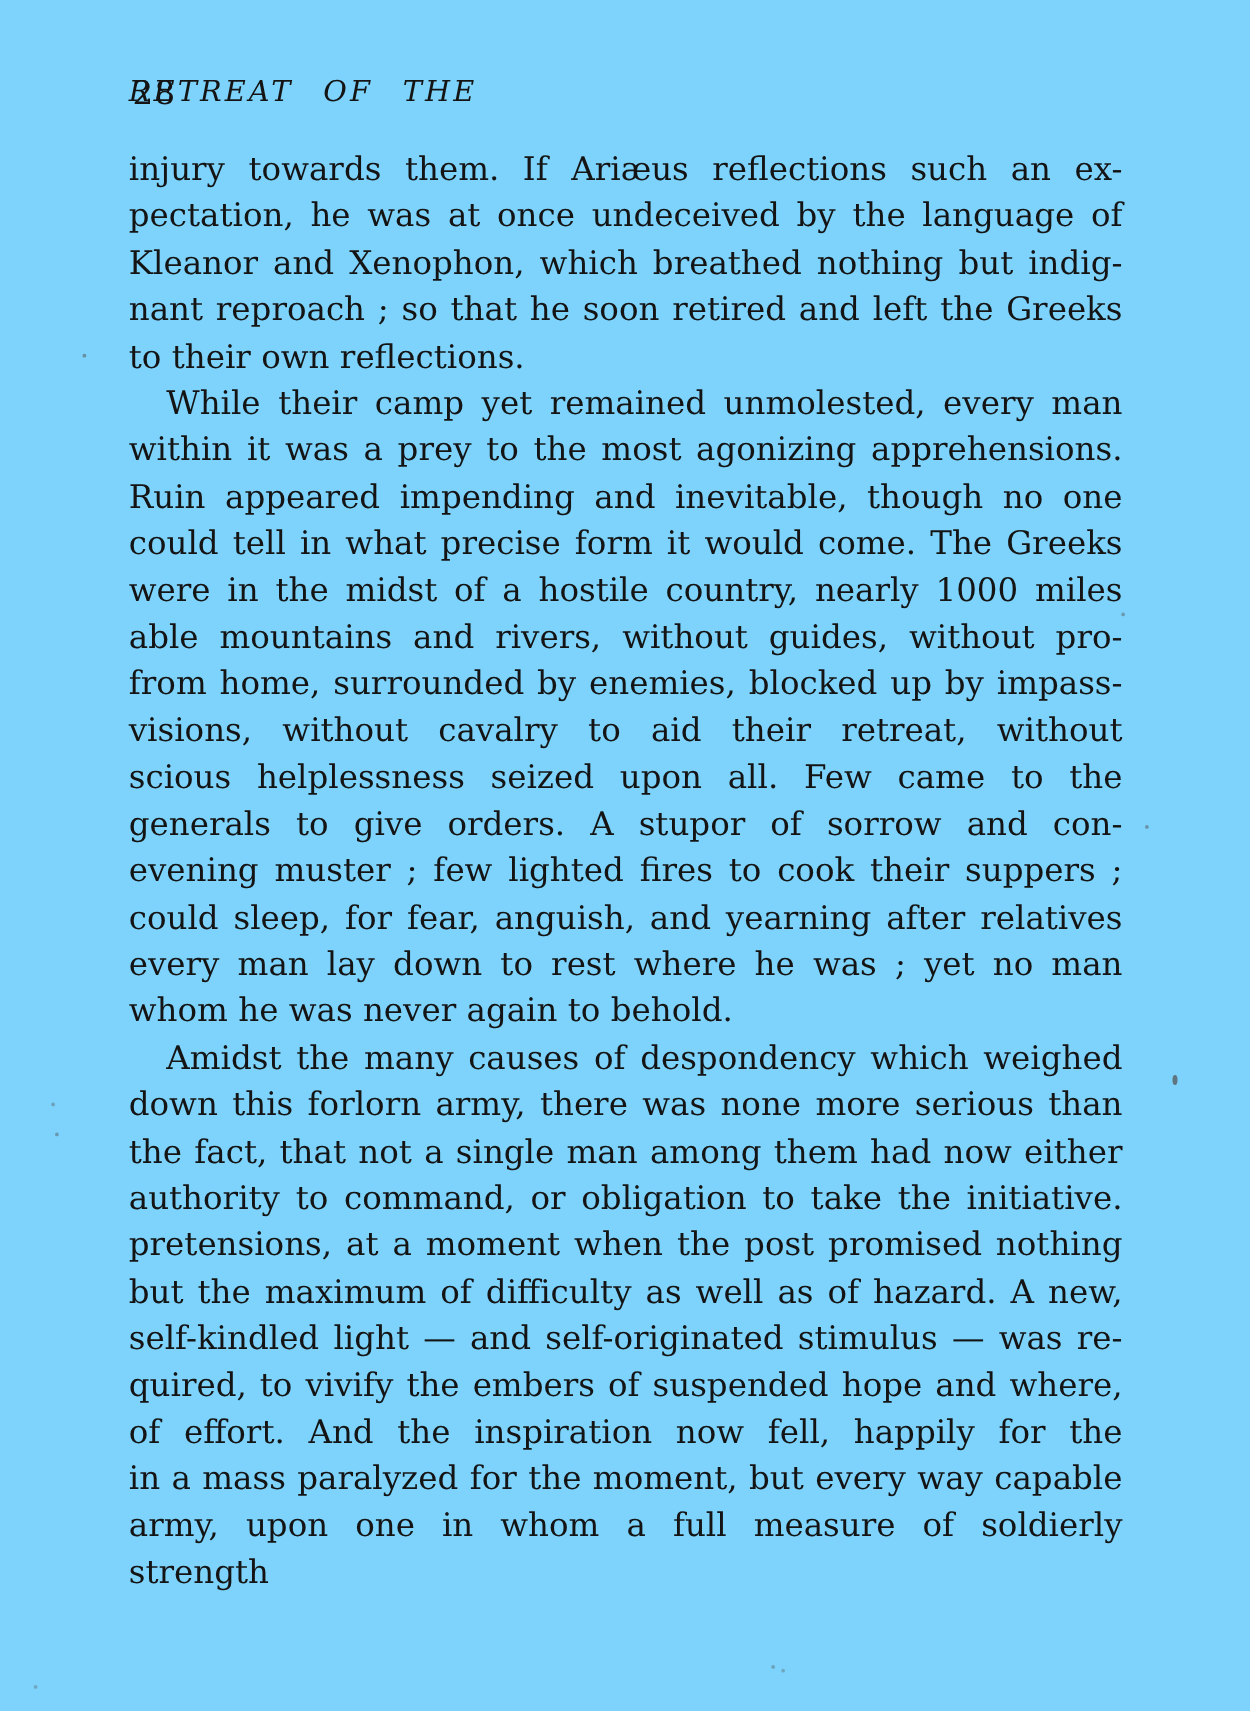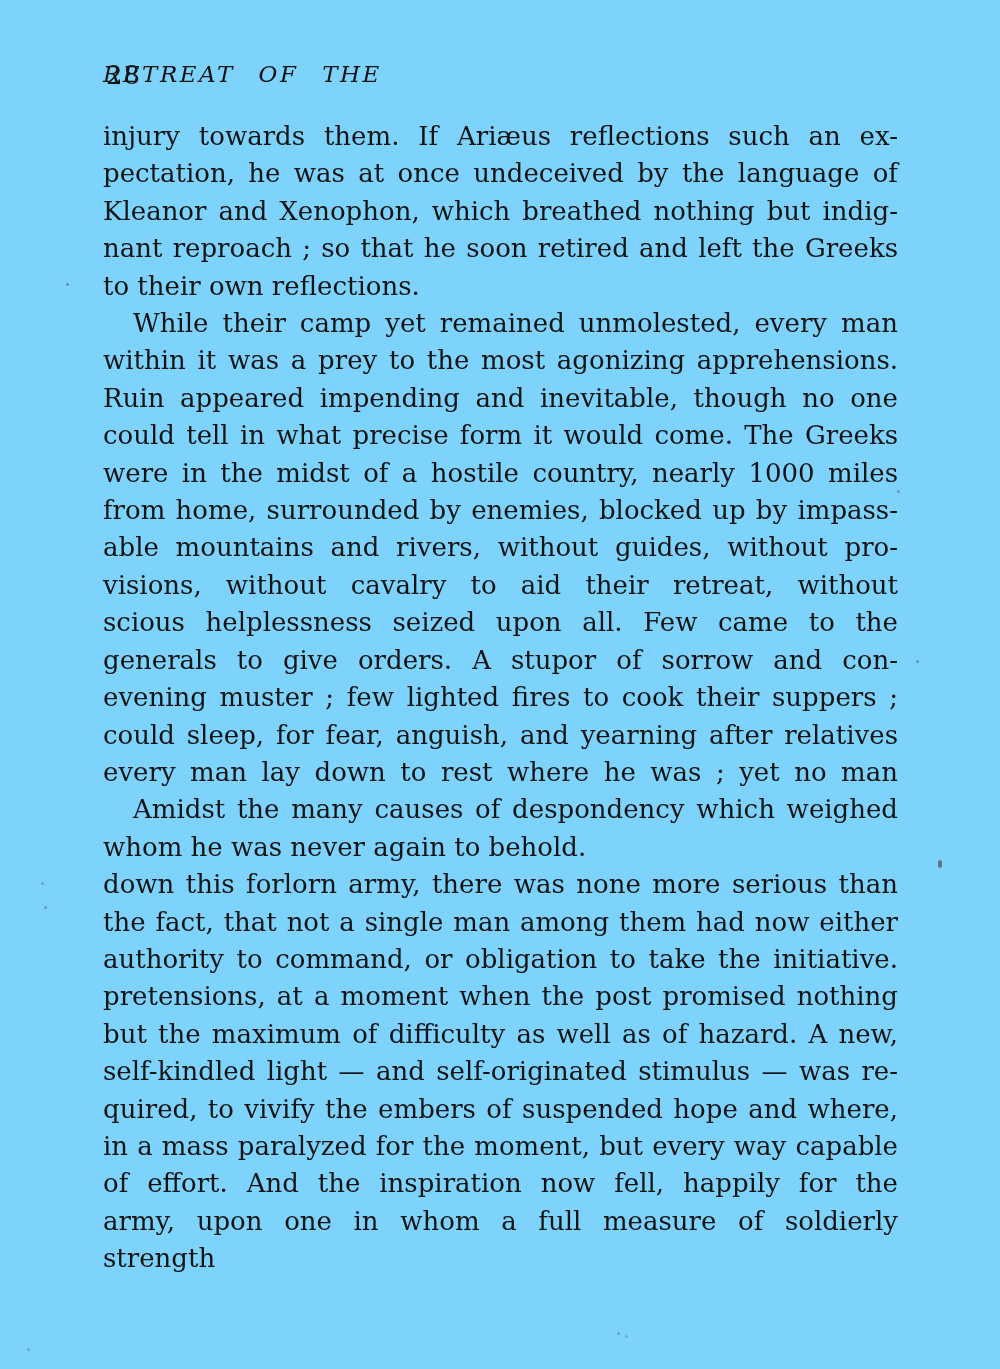--- a/index.html
+++ b/index.html
@@ -78,39 +78,39 @@
       <div class="line">injury towards them.  If Ariæus reflections such an ex-</div>
       <div class="line">pectation, he was at once undeceived by the language of</div>
       <div class="line">Kleanor and Xenophon, which breathed nothing but indig-</div>
       <div class="line">nant reproach ; so that he soon retired and left the Greeks</div>
       <div class="line last">to their own reflections.</div>
       <div class="line indent">While their camp yet remained unmolested, every man</div>
       <div class="line">within it was a prey to the most agonizing apprehensions.</div>
       <div class="line">Ruin appeared impending and inevitable, though no one</div>
       <div class="line">could tell in what precise form it would come.  The Greeks</div>
       <div class="line">were in the midst of a hostile country, nearly 1000 miles</div>
+      <div class="line">able mountains and rivers, without guides, without pro-</div>
       <div class="line">from home, surrounded by enemies, blocked up by impass-</div>
-      <div class="line">able mountains and rivers, without guides, without pro-</div>
       <div class="line">visions, without cavalry to aid their retreat, without</div>
       <div class="line">scious helplessness seized upon all.  Few came to the</div>
       <div class="line">generals to give orders.  A stupor of sorrow and con-</div>
       <div class="line">evening muster ; few lighted fires to cook their suppers ;</div>
       <div class="line">could sleep, for fear, anguish, and yearning after relatives</div>
       <div class="line">every man lay down to rest where he was ; yet no man</div>
+      <div class="line last">whom he was never again to behold.</div>
       <div class="line indent">Amidst the many causes of despondency which weighed</div>
-      <div class="line last">whom he was never again to behold.</div>
       <div class="line">down this forlorn army, there was none more serious than</div>
       <div class="line">the fact, that not a single man among them had now either</div>
       <div class="line">authority to command, or obligation to take the initiative.</div>
       <div class="line">pretensions, at a moment when the post promised nothing</div>
       <div class="line">but the maximum of difficulty as well as of hazard.  A new,</div>
       <div class="line">self-kindled light — and self-originated stimulus — was re-</div>
       <div class="line">quired, to vivify the embers of suspended hope and where,</div>
+      <div class="line">of effort.  And the inspiration now fell, happily for the</div>
       <div class="line">in a mass paralyzed for the moment, but every way capable</div>
-      <div class="line">of effort.  And the inspiration now fell, happily for the</div>
       <div class="line">army, upon one in whom a full measure of soldierly strength</div>
     </main>
 
   <div id="specks">
       <div class="speck" style="left: 66px; top: 283px; width: 3px; height: 3px; opacity: 0.55;"></div>
       <div class="speck" style="left: 897px; top: 490px; width: 3px; height: 3px; opacity: 0.45;"></div>
       <div class="speck" style="left: 916px; top: 660px; width: 3px; height: 3px; opacity: 0.5;"></div>
       <div class="speck" style="left: 938px; top: 860px; width: 4px; height: 8px; opacity: 0.75;"></div>
       <div class="speck" style="left: 41px; top: 882px; width: 3px; height: 3px; opacity: 0.4;"></div>
       <div class="speck" style="left: 44px; top: 906px; width: 3px; height: 3px; opacity: 0.45;"></div>

